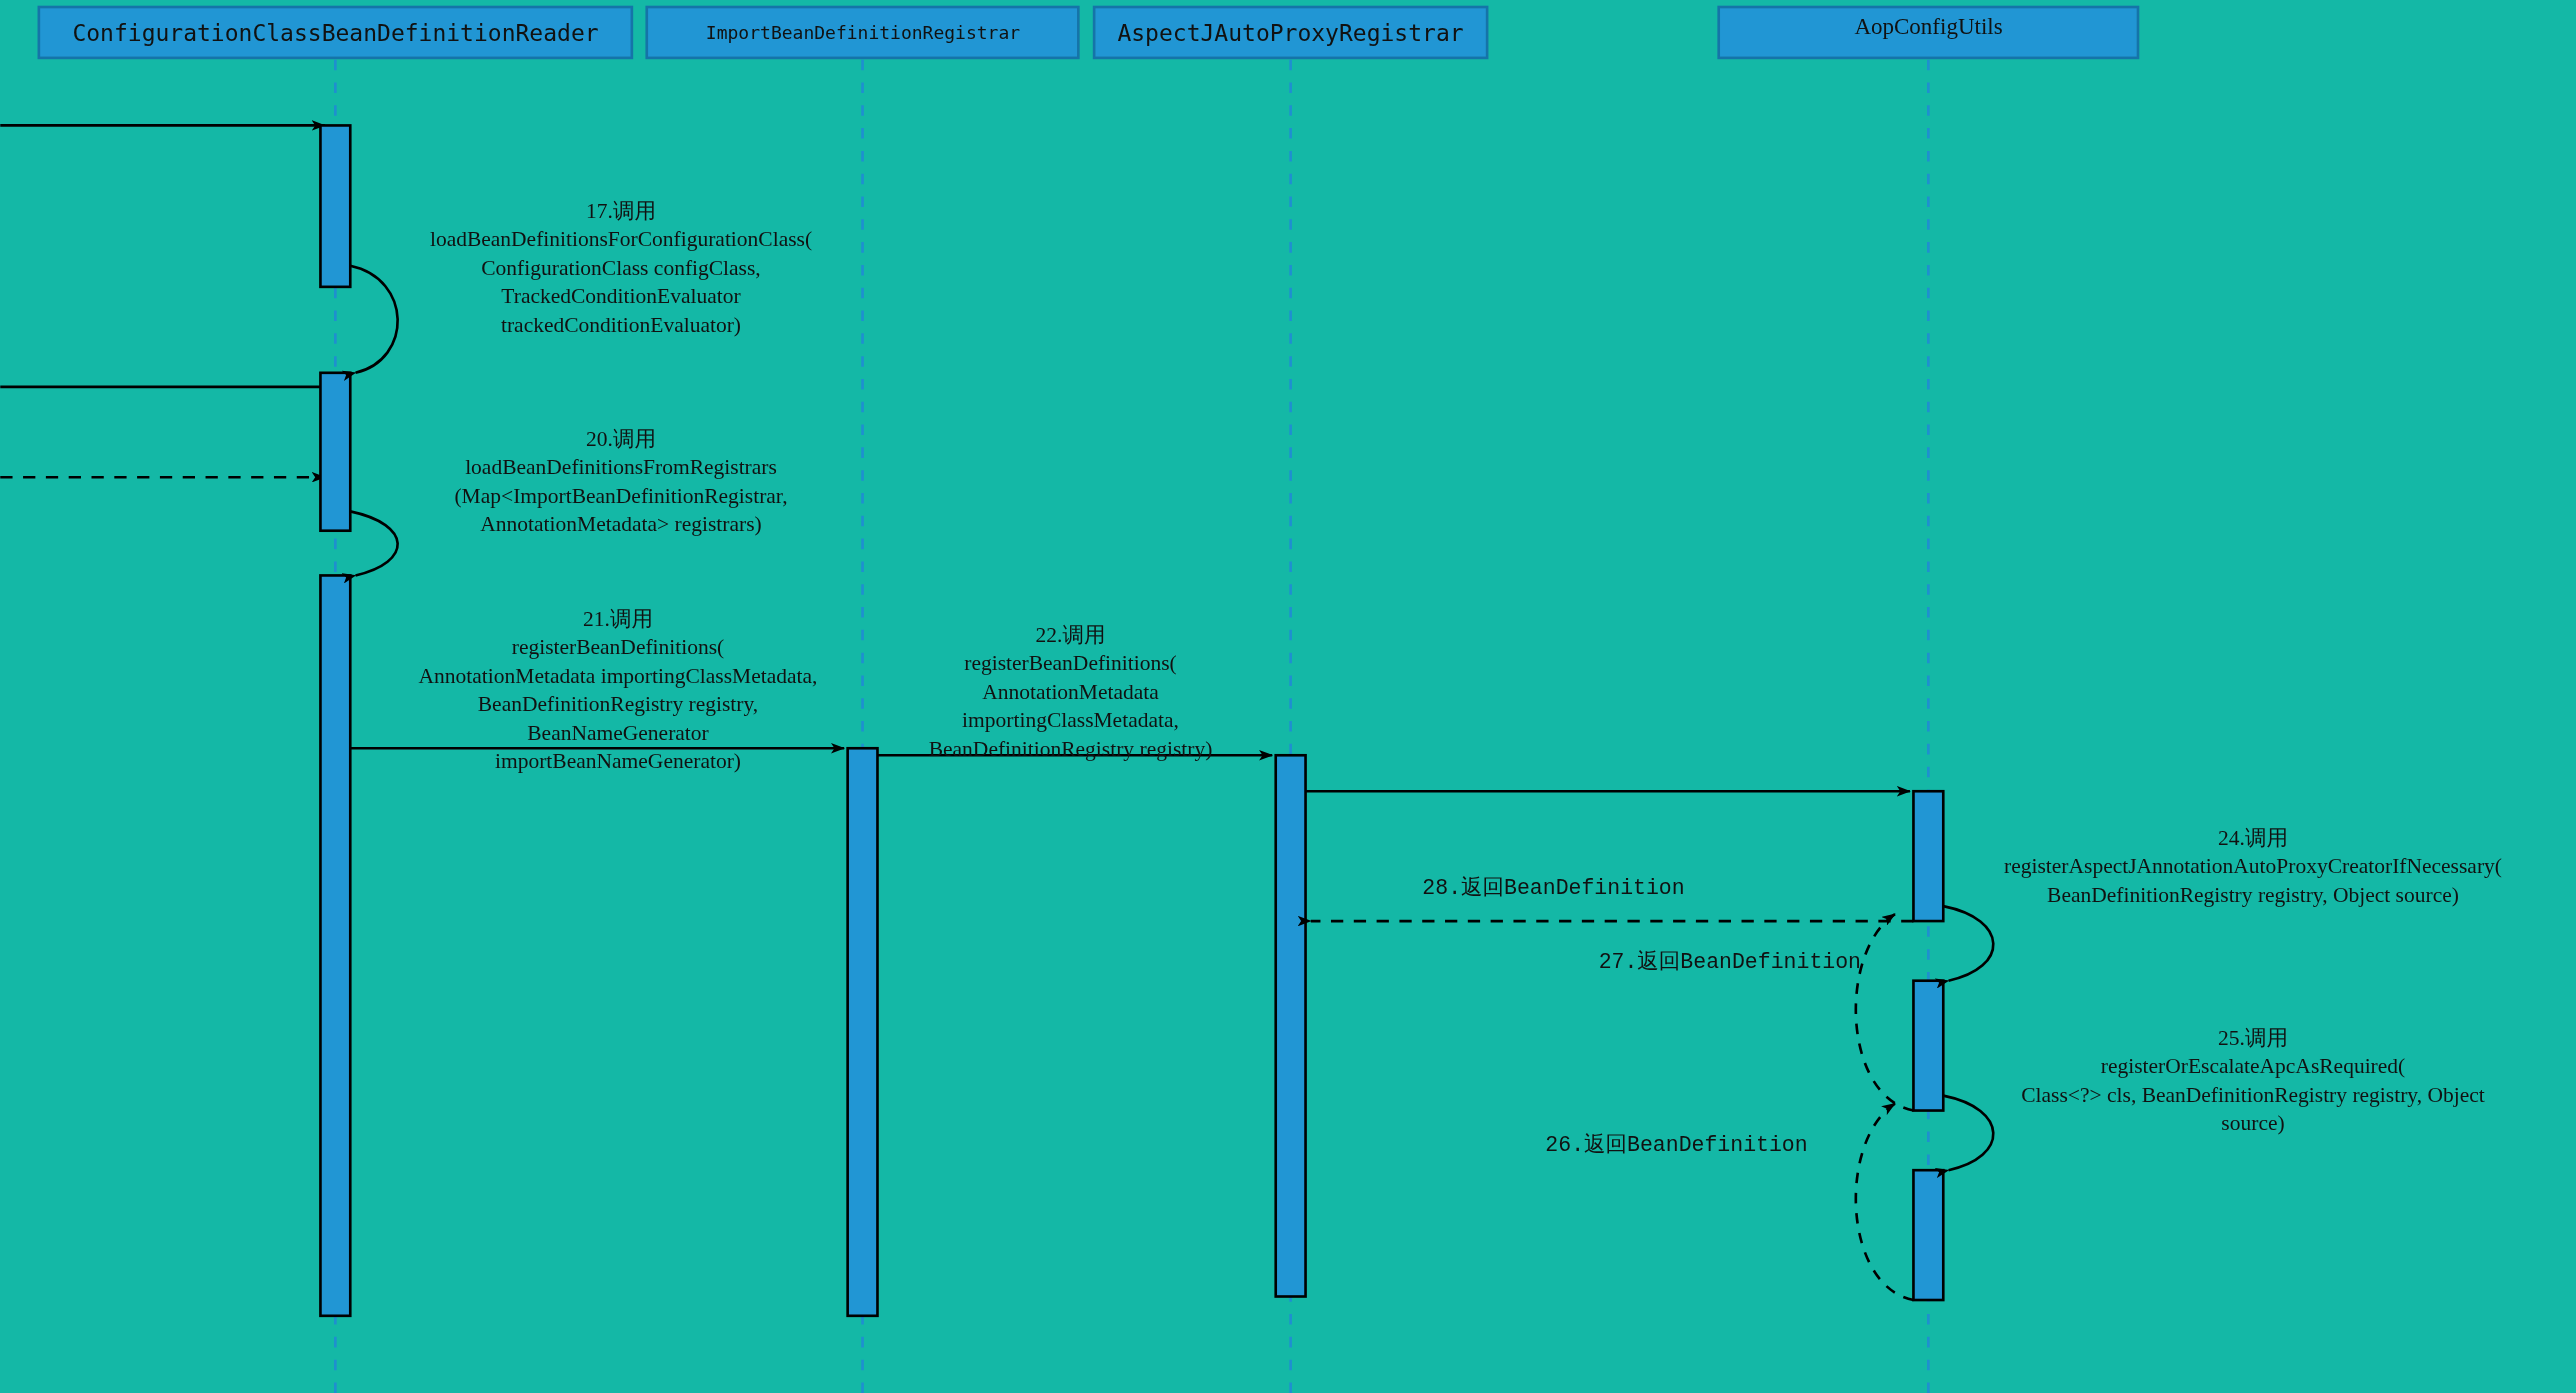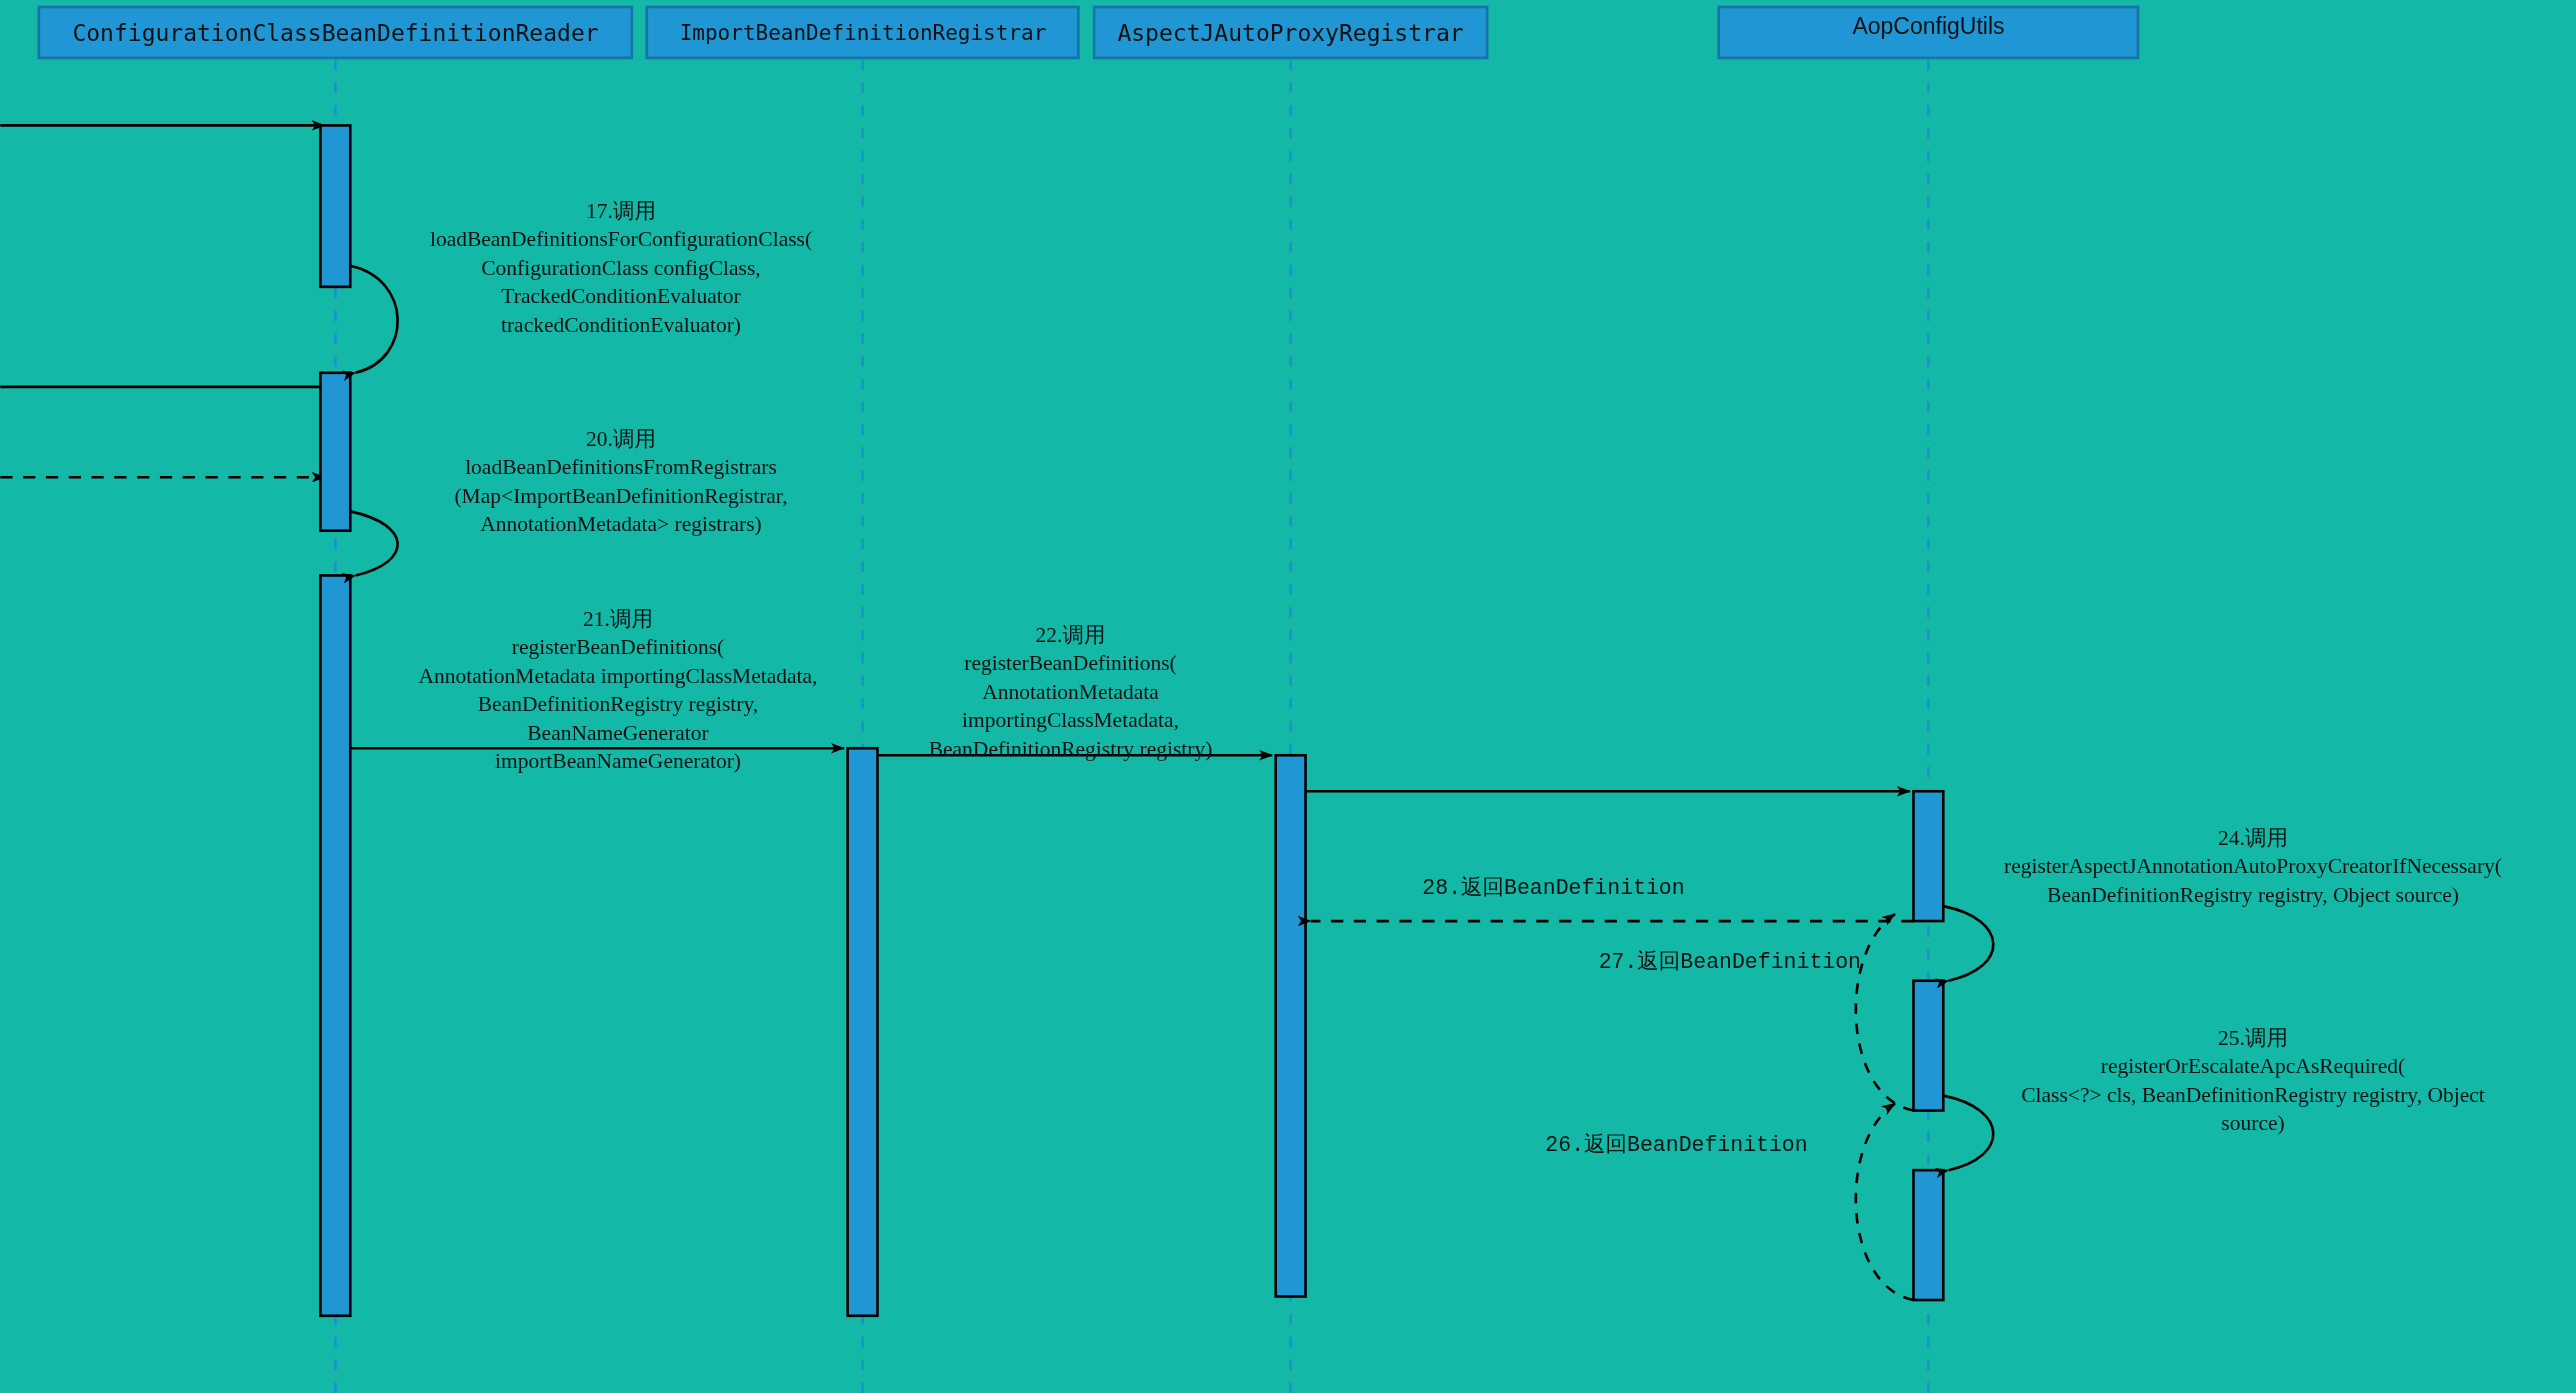--- a/index.html
+++ b/index.html
@@ -148,23 +148,23 @@
 
     <path class="ret-curve" d="M 2181 1482 C 2100 1466, 2095 1300, 2160 1258" marker-end="url(#arrowSolid)"></path>
 
     <path class="ret-curve" d="M 2181 1266 C 2100 1250, 2095 1085, 2160 1042" marker-end="url(#arrowSolid)"></path>
 
     <line class="msg-line-dashed" x1="2181" y1="1050" x2="1494" y2="1050" marker-end="url(#arrowSolidL)"></line>
 
   </svg>
 
   <div style="position:absolute;left:39px;top:7px;width:593px;height:51px;display:flex;align-items:center;justify-content:center;font-family:'DejaVu Sans Mono','Liberation Mono',monospace;font-size:23px;color:#111;">ConfigurationClassBeanDefinitionReader</div>
-  <div style="position:absolute;left:647px;top:7px;width:432px;height:51px;display:flex;align-items:center;justify-content:center;font-family:'DejaVu Sans Mono','Liberation Mono',monospace;font-size:21px;color:#111;">ImportBeanDefinitionRegistrar</div>
+  <div style="position:absolute;left:647px;top:7px;width:432px;height:51px;display:flex;align-items:center;justify-content:center;font-family:'DejaVu Sans Mono','Liberation Mono',monospace;font-size:18px;color:#111;">ImportBeanDefinitionRegistrar</div>
   <div style="position:absolute;left:1094px;top:7px;width:393px;height:51px;display:flex;align-items:center;justify-content:center;font-family:'DejaVu Sans Mono','Liberation Mono',monospace;font-size:23px;color:#111;border-radius:8px;">AspectJAutoProxyRegistrar</div>
-  <div style="position:absolute;left:1719px;top:7px;width:419px;height:39px;display:flex;align-items:center;justify-content:center;font-family:Liberation Sans, sans-serif;font-size:23px;color:#111;">AopConfigUtils</div>
+  <div style="position:absolute;left:1719px;top:7px;width:419px;height:39px;display:flex;align-items:center;justify-content:center;font-family:Liberation Serif, serif;font-size:23px;color:#111;">AopConfigUtils</div>
 
   <div class="msg-label" style="left:349px;top:197px;width:544px;">17.调用
 loadBeanDefinitionsForConfigurationClass(
 ConfigurationClass configClass,
 TrackedConditionEvaluator
 trackedConditionEvaluator)</div>
 
   <div class="msg-label" style="left:349px;top:425px;width:544px;">20.调用
 loadBeanDefinitionsFromRegistrars
 (Map&lt;ImportBeanDefinitionRegistrar,

